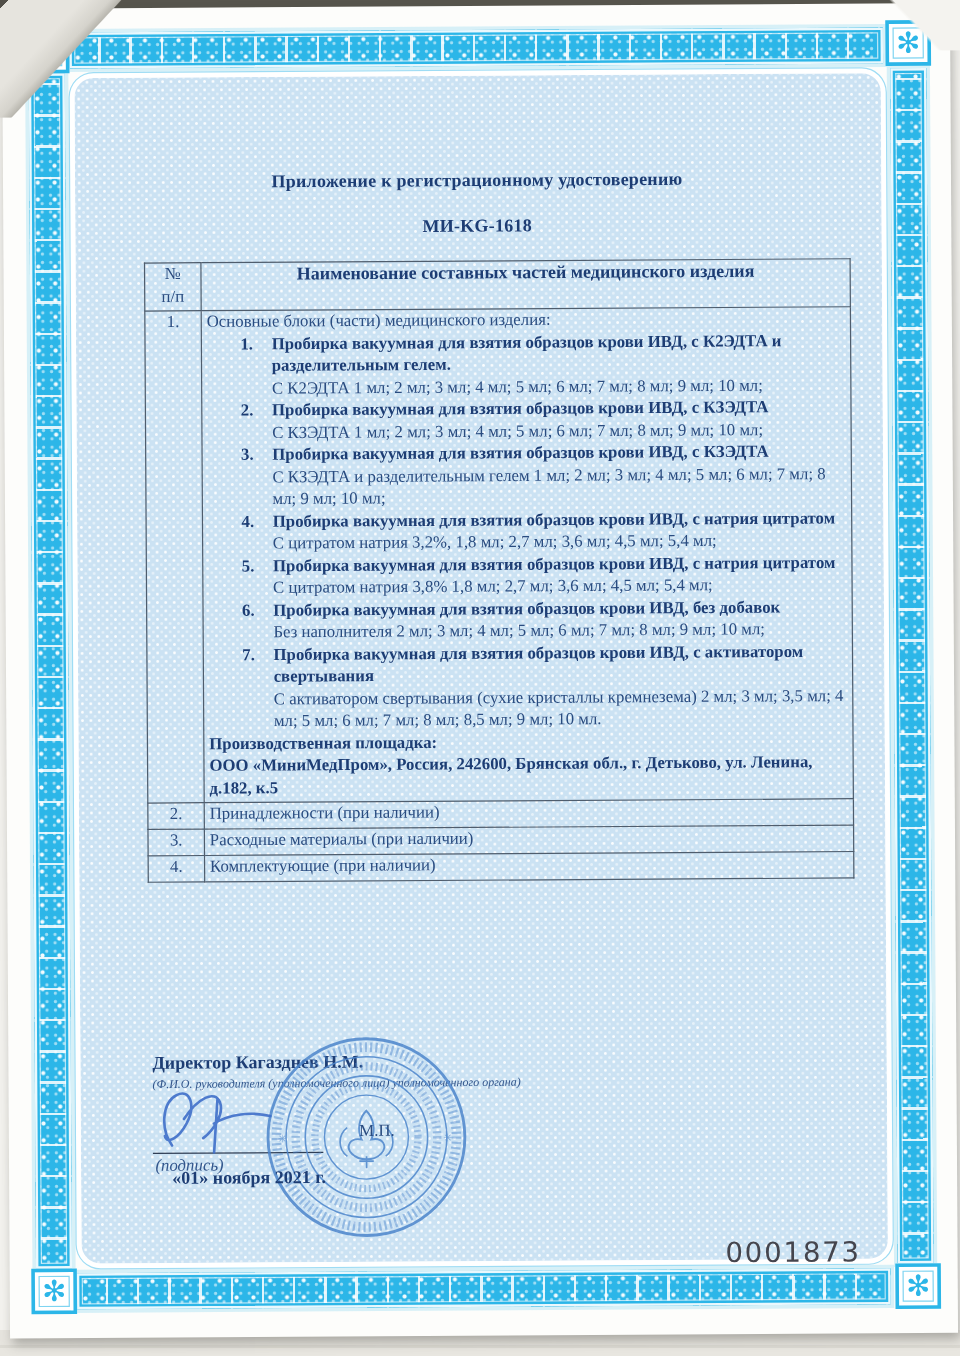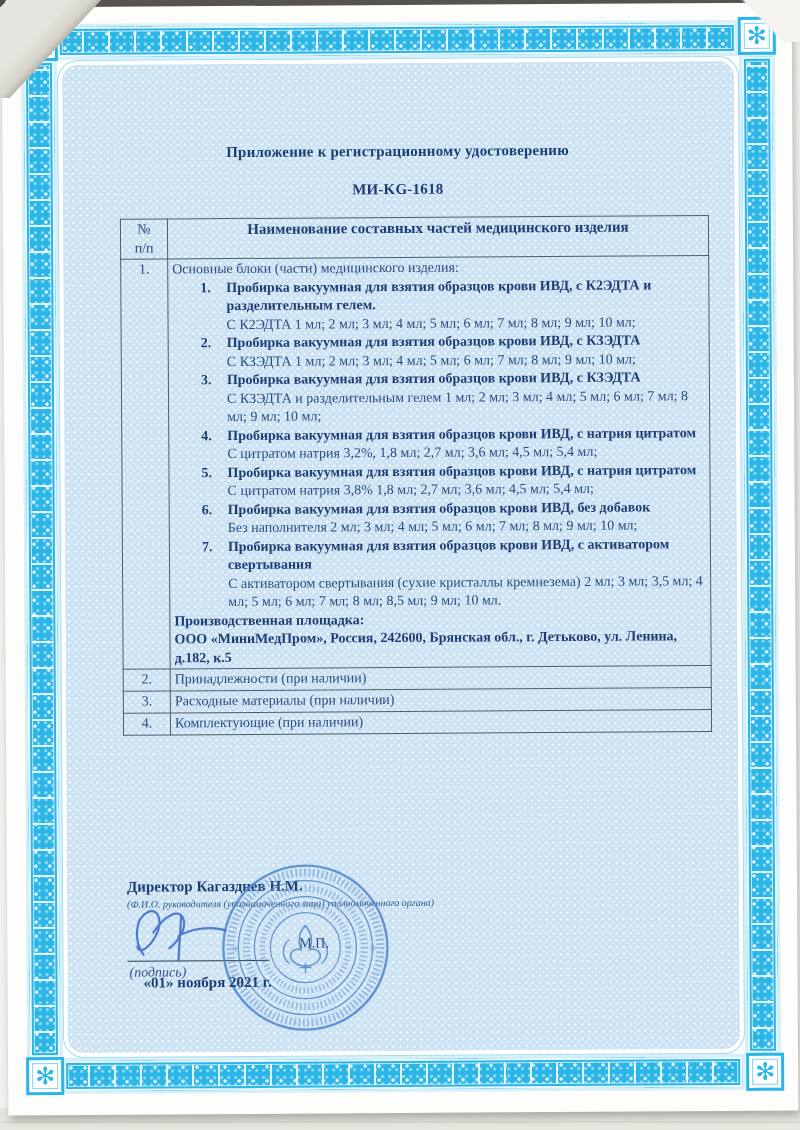--- a/index.html
+++ b/index.html
@@ -214,18 +214,19 @@
           <path d="M86,64 C80,70 78,80 82,88 C72,86 68,94 74,100 C80,106 92,106 98,100 C104,94 100,86 90,88 C94,80 92,70 86,64 Z" stroke-width="1.6"></path>
           <path d="M70,78 C62,84 62,96 70,102 M102,78 C110,84 110,96 102,102" stroke-width="1.4"></path>
           <path d="M80,106 L92,106 M86,102 L86,112" stroke-width="1.4"></path>
         </g>
         <g fill="#4d86cc" font-family="DejaVu Sans" font-size="9" opacity=".8">
           <text x="12" y="90">✳</text>
           <text x="150" y="90">✳</text>
         </g>
       </svg>
 
+      <div class="serial">0001873</div>
     </div>
   </div>
 </div>
 
 <div class="fold-tl"></div>
 <div class="fold-tr"></div>
 
 </body></html>

